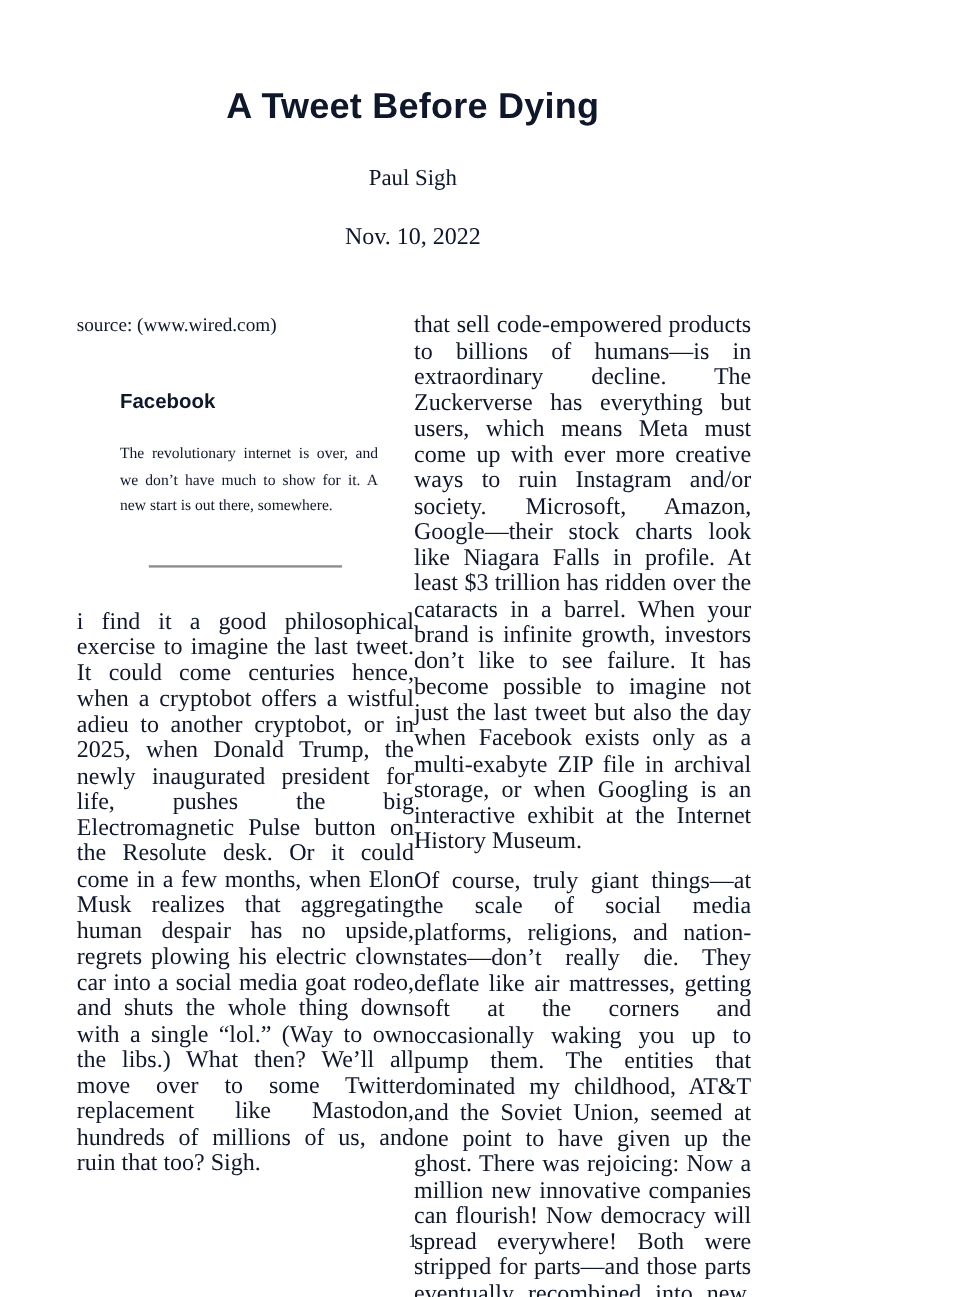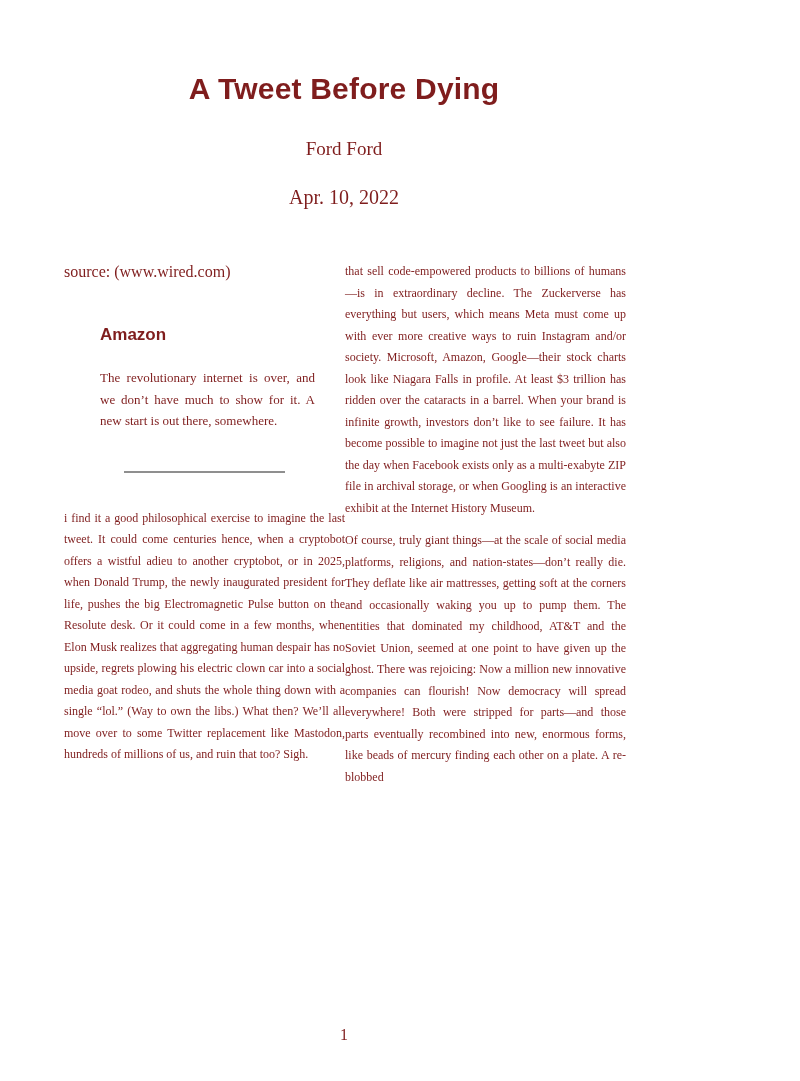--- a/index.html
+++ b/index.html
@@ -5,21 +5,21 @@
   html, body {
     margin: 0;
     padding: 0;
     background: #ffffff;
   }
   .page {
     position: relative;
     width: 688px;
     height: 1081px;
     background: #ffffff;
-    color: #7f1d1d;
+    color: #0f172a;
     font-family: "Liberation Serif", serif;
     overflow: hidden;
     box-sizing: border-box;
   }
   
   .doc-header {
     text-align: center;
   }
   .doc-title {
     margin: 0;
@@ -73,21 +73,21 @@
     -webkit-hyphens: auto;
   }
   .divider-rule {
     border: none;
     border-top: 2px solid #8f8f8f;
     width: 161px;
     margin: 39px auto 0 auto;
   }
   .body-para {
     margin: 11px 0 0 0;
-    font-size: 12px;
+    font-size: 20px;
     line-height: 21.5px;
     text-align: justify;
     hyphens: auto;
     -webkit-hyphens: auto;
   }
   .col-left .body-para.first {
     margin-top: 35px;
     font-family: Liberation Serif, serif;
   }
   .col-right .body-para.first {
@@ -104,31 +104,31 @@
     line-height: 19px;
   }
 </style>
 </head>
 <body>
 
 <div class="page">
 
   <header class="doc-header">
     <h1 class="doc-title">A Tweet Before Dying</h1>
-    <div class="doc-author">Ford Ford</div>
-    <div class="doc-date">Apr. 10, 2022</div>
+    <div class="doc-author">Paul Sigh</div>
+    <div class="doc-date">Nov. 10, 2022</div>
   </header>
 
   <div class="columns">
 
     <div class="col col-left">
       <div class="source-line">source: (www.wired.com)</div>
 
       <div class="excerpt-block">
-        <div class="excerpt-heading">Amazon</div>
+        <div class="excerpt-heading">Facebook</div>
         <p class="excerpt-text">The revolutionary internet is over, and we don’t have much to show for it. A new start is out there, somewhere.</p>
       </div>
 
       <hr class="divider-rule">
 
       <p class="body-para first">i find it a good philosophical exercise to imagine the last tweet. It could come centuries hence, when a cryptobot offers a wistful adieu to another cryptobot, or in 2025, when Donald Trump, the newly inaugurated president for life, pushes the big Electromagnetic Pulse button on the Resolute desk. Or it could come in a few months, when Elon Musk realizes that aggregating human despair has no upside, regrets plowing his electric clown car into a social media goat rodeo, and shuts the whole thing down with a single “lol.” (Way to own the libs.) What then? We’ll all move over to some Twitter replacement like Mastodon, hundreds of millions of us, and ruin that too? Sigh.</p>
     </div>
 
     <div class="col col-right">
       <p class="body-para first">that sell code-empowered products to billions of humans—is in extraordinary decline. The Zuckerverse has everything but users, which means Meta must come up with ever more creative ways to ruin Instagram and/or society. Microsoft, Amazon, Google—their stock charts look like Niagara Falls in profile. At least $3 trillion has ridden over the cataracts in a barrel. When your brand is infinite growth, investors don’t like to see failure. It has become possible to imagine not just the last tweet but also the day when Facebook exists only as a multi-exabyte ZIP file in archival storage, or when Googling is an interactive exhibit at the Internet History Museum.</p>

